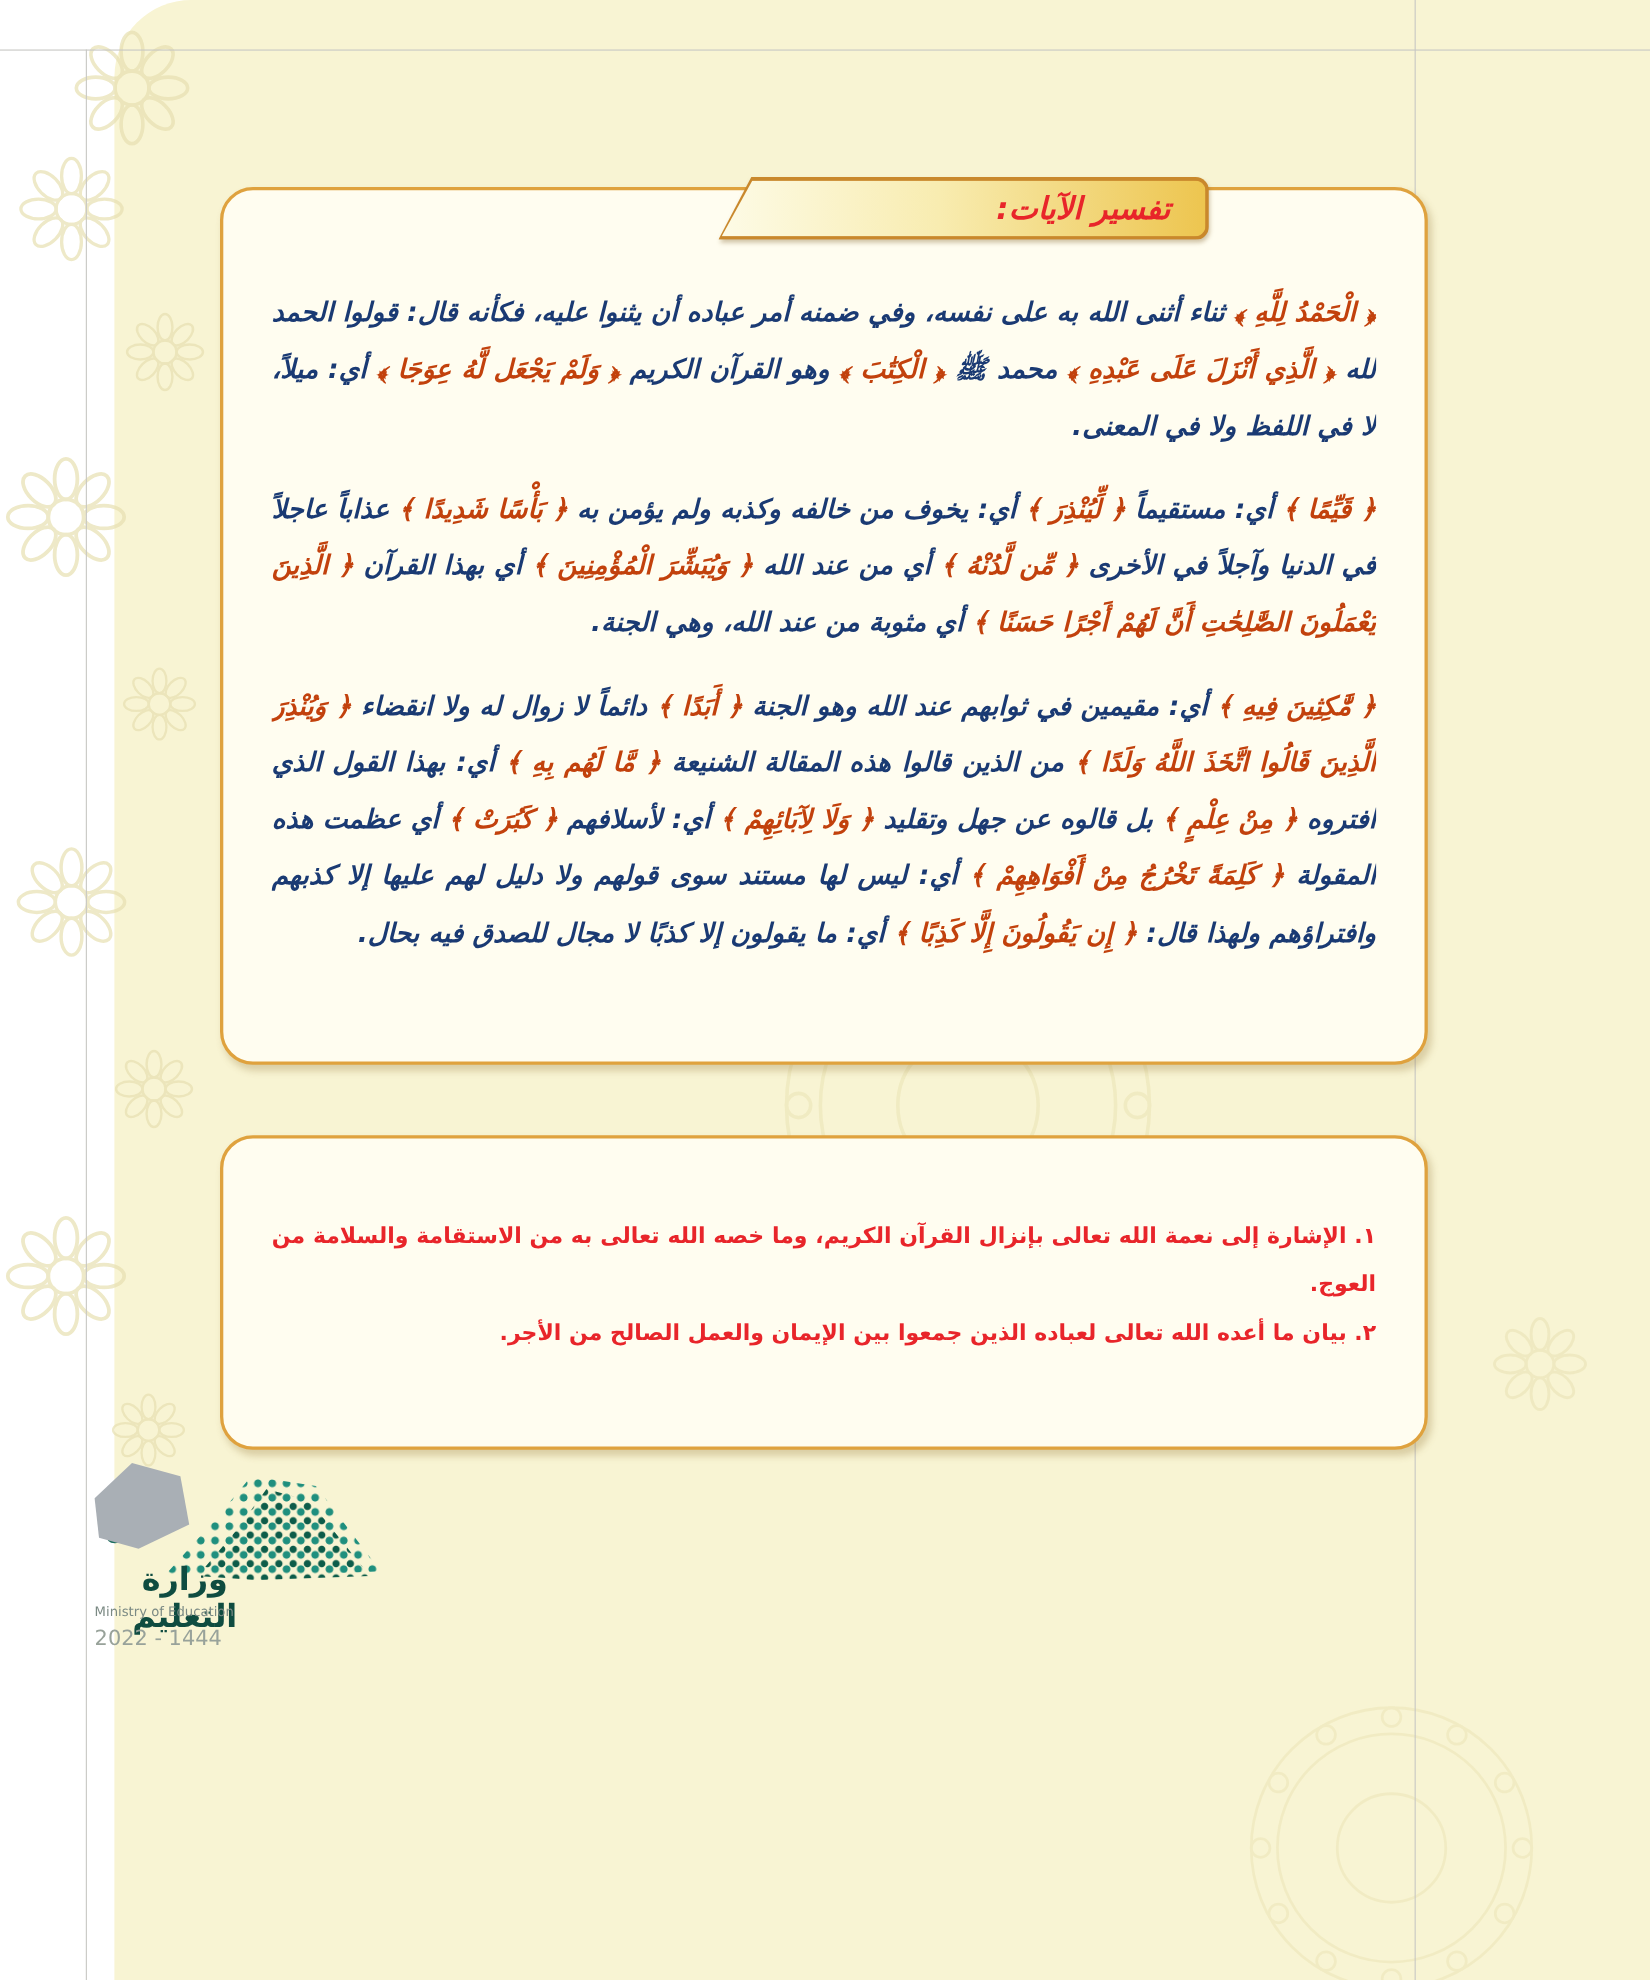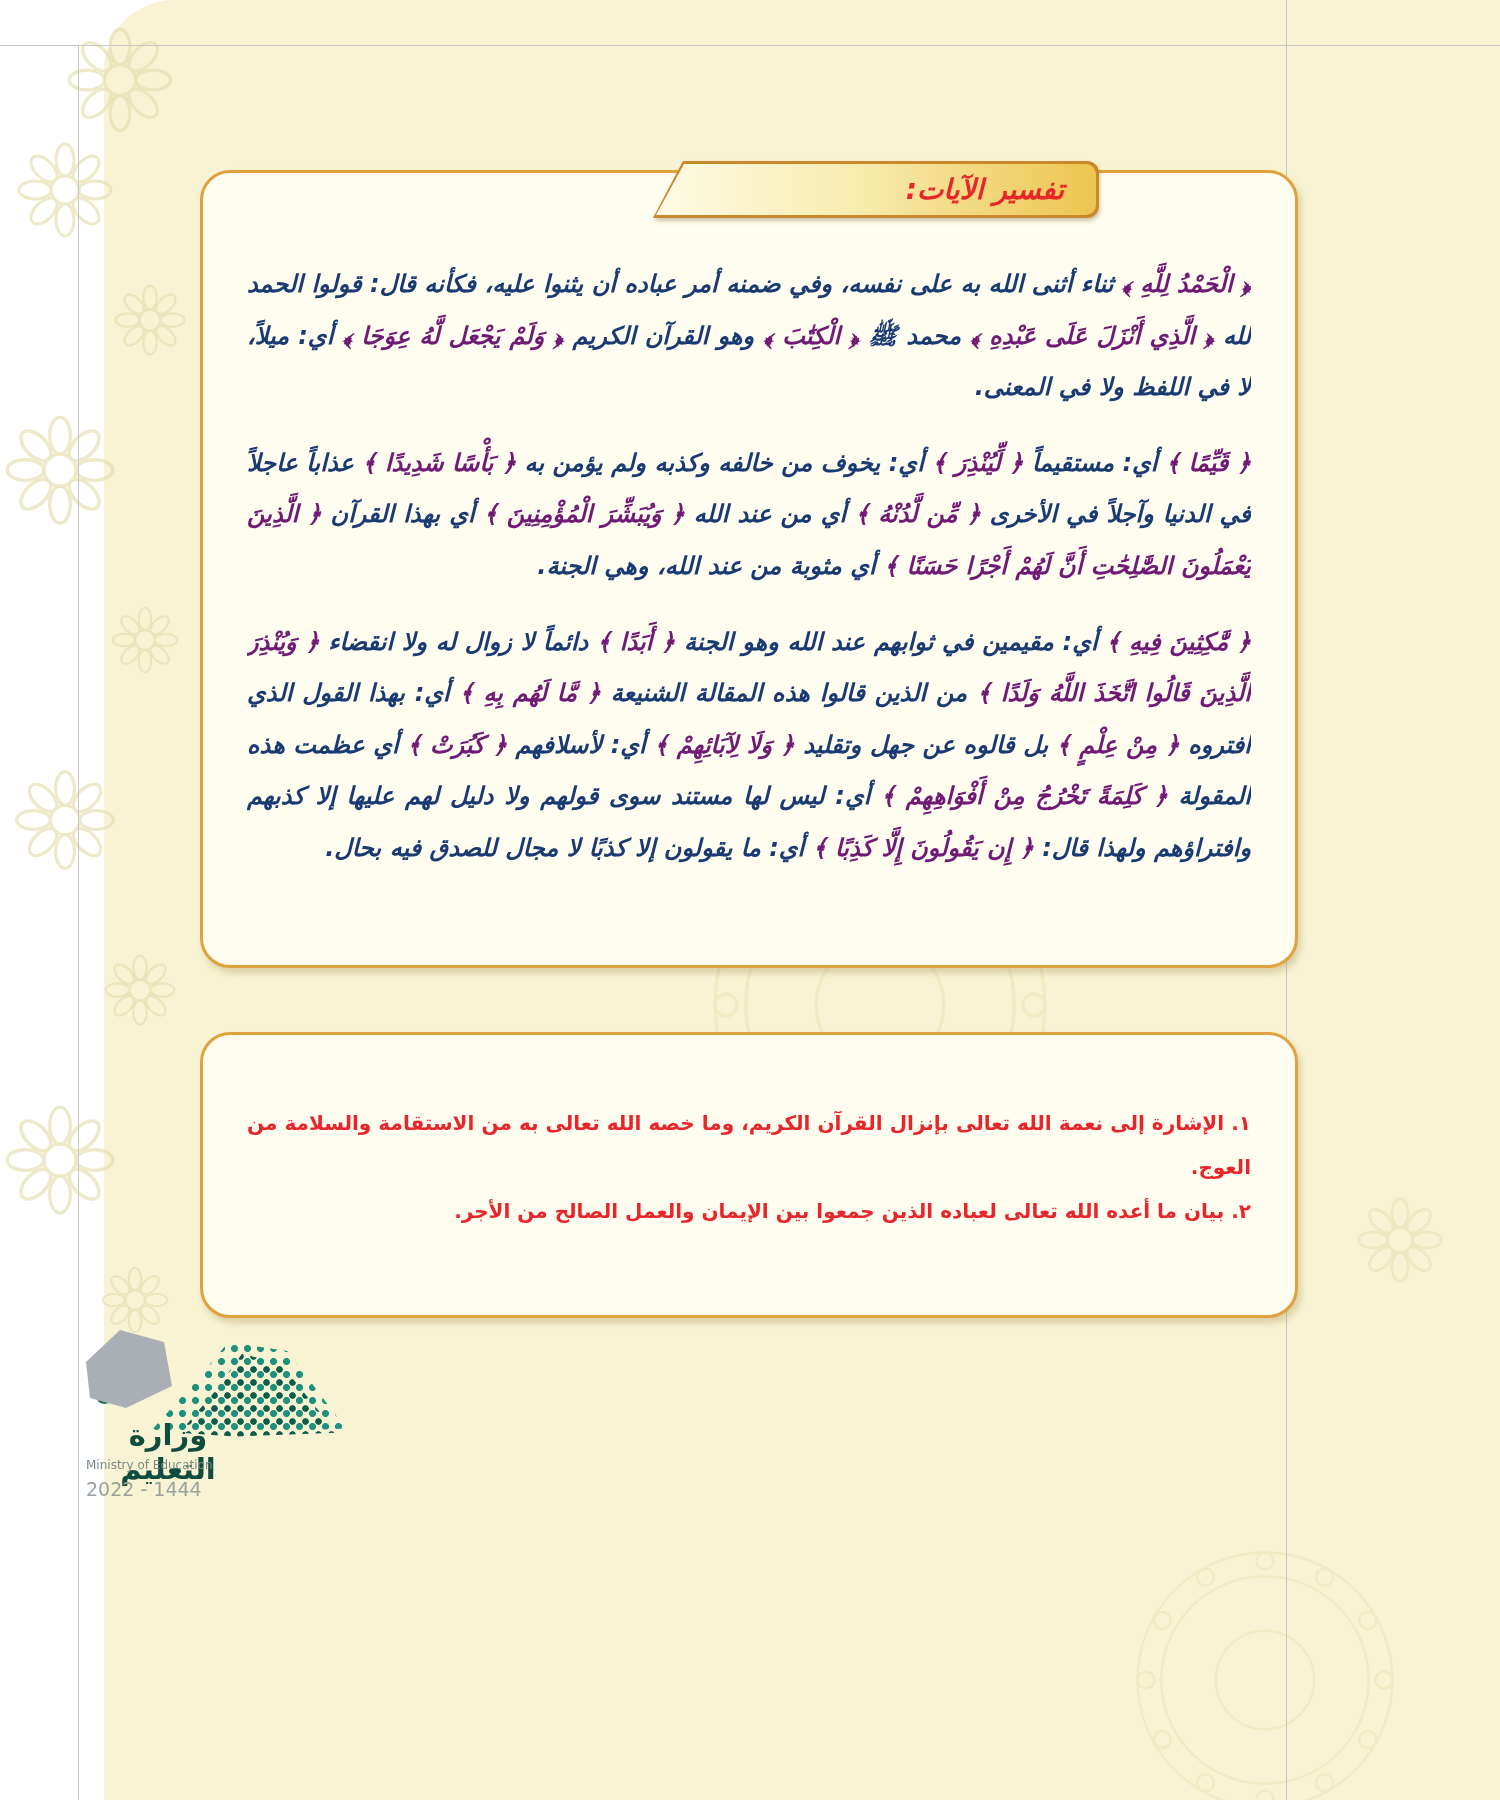--- a/index.html
+++ b/index.html
@@ -46,21 +46,21 @@
   .banner-title {
     color:#e8252a; font-weight:bold; font-size:28px; letter-spacing:0;
   }
 
   .panel-body {
     position:absolute; left:44px; right:44px; top:62px; bottom:18px;
     direction:rtl; text-align:justify; overflow:hidden;
     color:#1a3a73; font-weight:bold; font-size:24px; line-height:2.15;
   }
   .tafsir-par + .tafsir-par { margin-top:10px; }
-  .quran { color:#701a75; font-weight:bold; }
+  .quran { color:#c2410c; font-weight:bold; }
 
   .benefits-body {
     color:#e8252a; font-size:20px; line-height:2.2; top:66px;
   }
   .benefit-item { margin:0; }
 
   .footer { position:absolute; left:0; top:1320px; width:500px; height:260px; z-index:2; }
   .page-number {
     position:absolute; left:95px; top:55px; color:#1b6e5e;
     font-size:31px; font-weight:bold;

